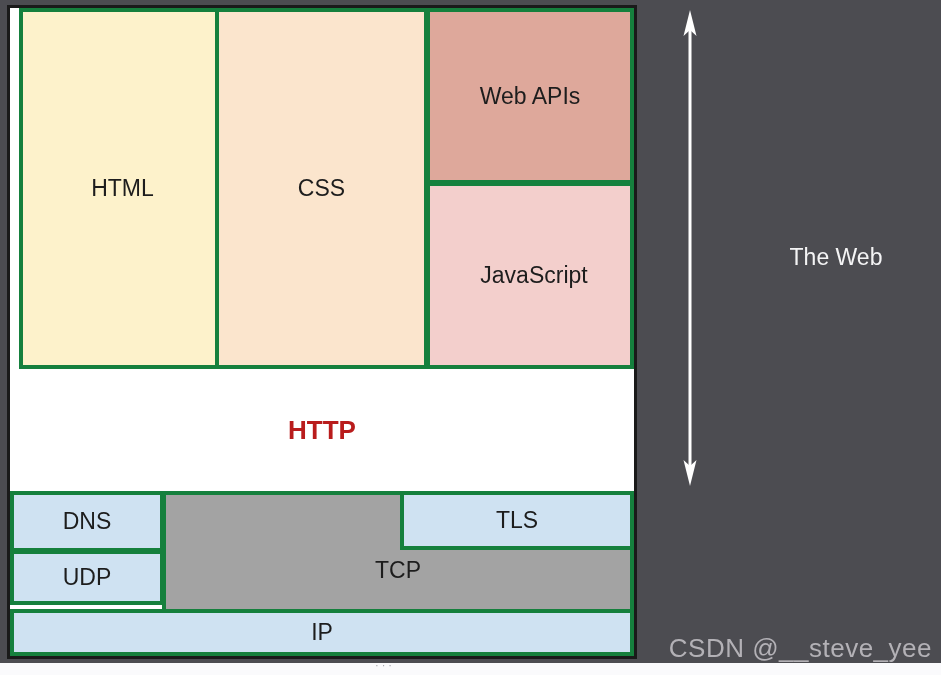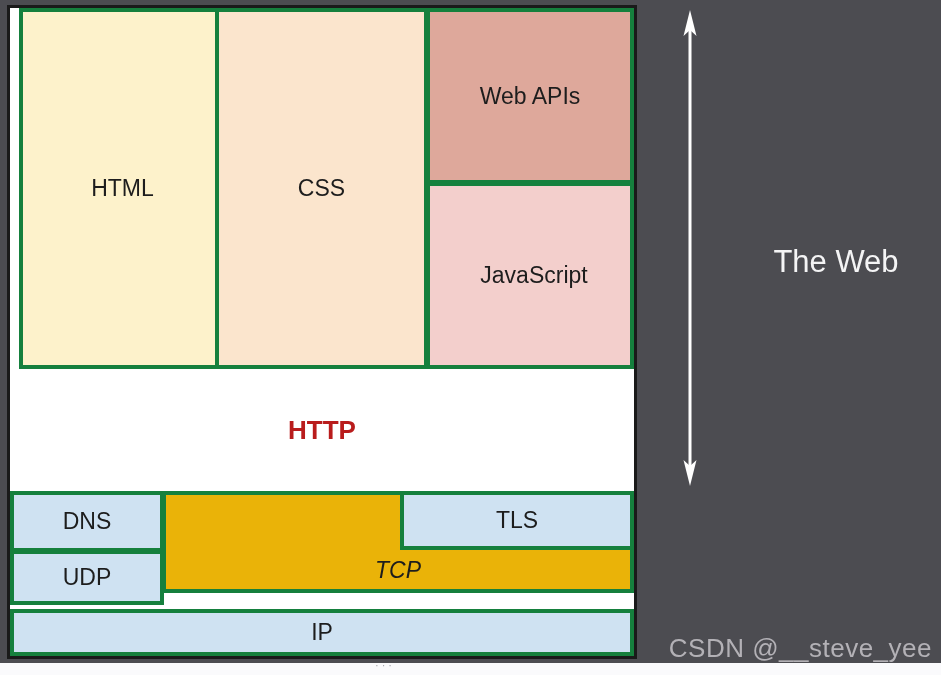--- a/index.html
+++ b/index.html
@@ -37,42 +37,42 @@
   .box-css        { left: 205px; top: 0;     width: 213px; height: 361px; background: #FBE5CD; }
   .box-webapis    { left: 416px; top: 0;     width: 208px; height: 176px; background: #DEA89B; }
   .box-javascript { left: 416px; top: 174px; width: 208px; height: 187px; background: #F3CFCC; padding-left: 8px; }
   .box-http {
     left: 0; top: 361px; width: 624px; height: 122px;
     background: #FFFFFF; border: none;
     color: #b91c1c; font-weight: bold; font-size: 26px;
   }
   .box-dns { left: 0;     top: 483px; width: 154px; height: 61px;  background: #CFE2F2; }
   .box-udp { left: 0;     top: 542px; width: 154px; height: 55px;  background: #CFE2F2; }
-  .box-tcp { left: 152px; top: 483px; width: 472px; height: 102px; background: #eab308;
-             display: block; font-style: italic; }
+  .box-tcp { left: 152px; top: 483px; width: 472px; height: 122px; background: #a3a3a3;
+             display: block; }
   .box-tcp .tcp-label {
     position: absolute; left: 0; right: 0; top: 62px;
     text-align: center; font-size: 23px; color: #1d1d1d;
   }
   .box-tls { left: 390px; top: 483px; width: 234px; height: 59px;  background: #CFE2F2; }
   .box-ip  { left: 0;     top: 601px; width: 624px; height: 47px;  background: #CFE2F2; }
 
   
   .web-arrow {
     position: absolute;
     left: 679px; top: 8px;
     width: 22px; height: 480px;
   }
   .the-web-label {
     position: absolute;
     left: 751px; top: 244px;
     width: 170px;
     text-align: center;
     color: #F4F4F5;
-    font-size: 31px;
+    font-size: 23px;
   }
 
   
   .watermark {
     position: absolute;
     right: 9px; top: 633px;
     color: #B3B1B6;
     font-size: 26px;
     letter-spacing: 0.5px;
     white-space: nowrap;

